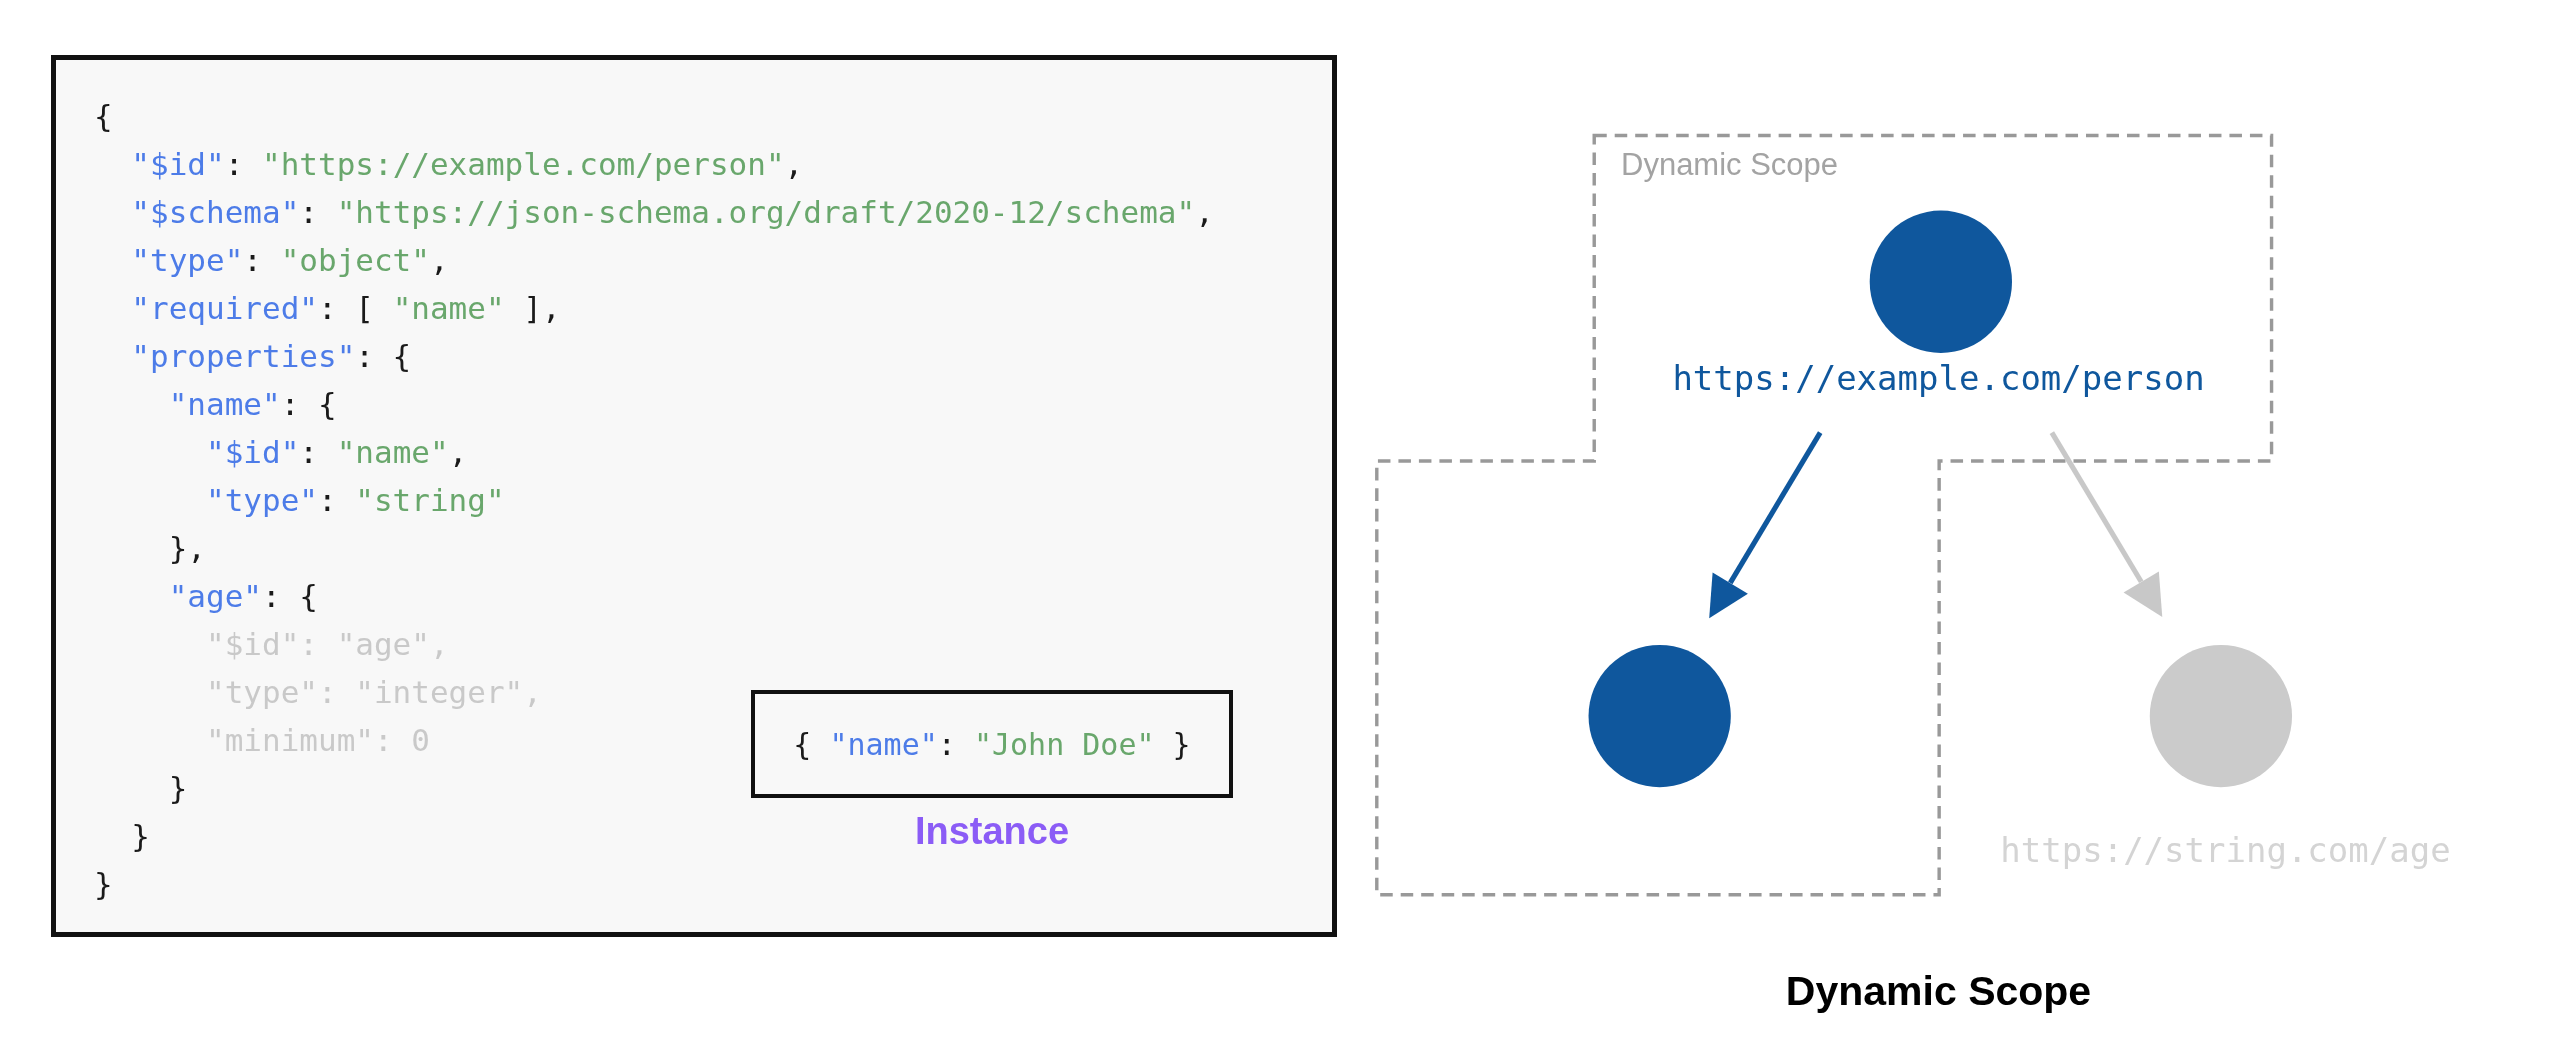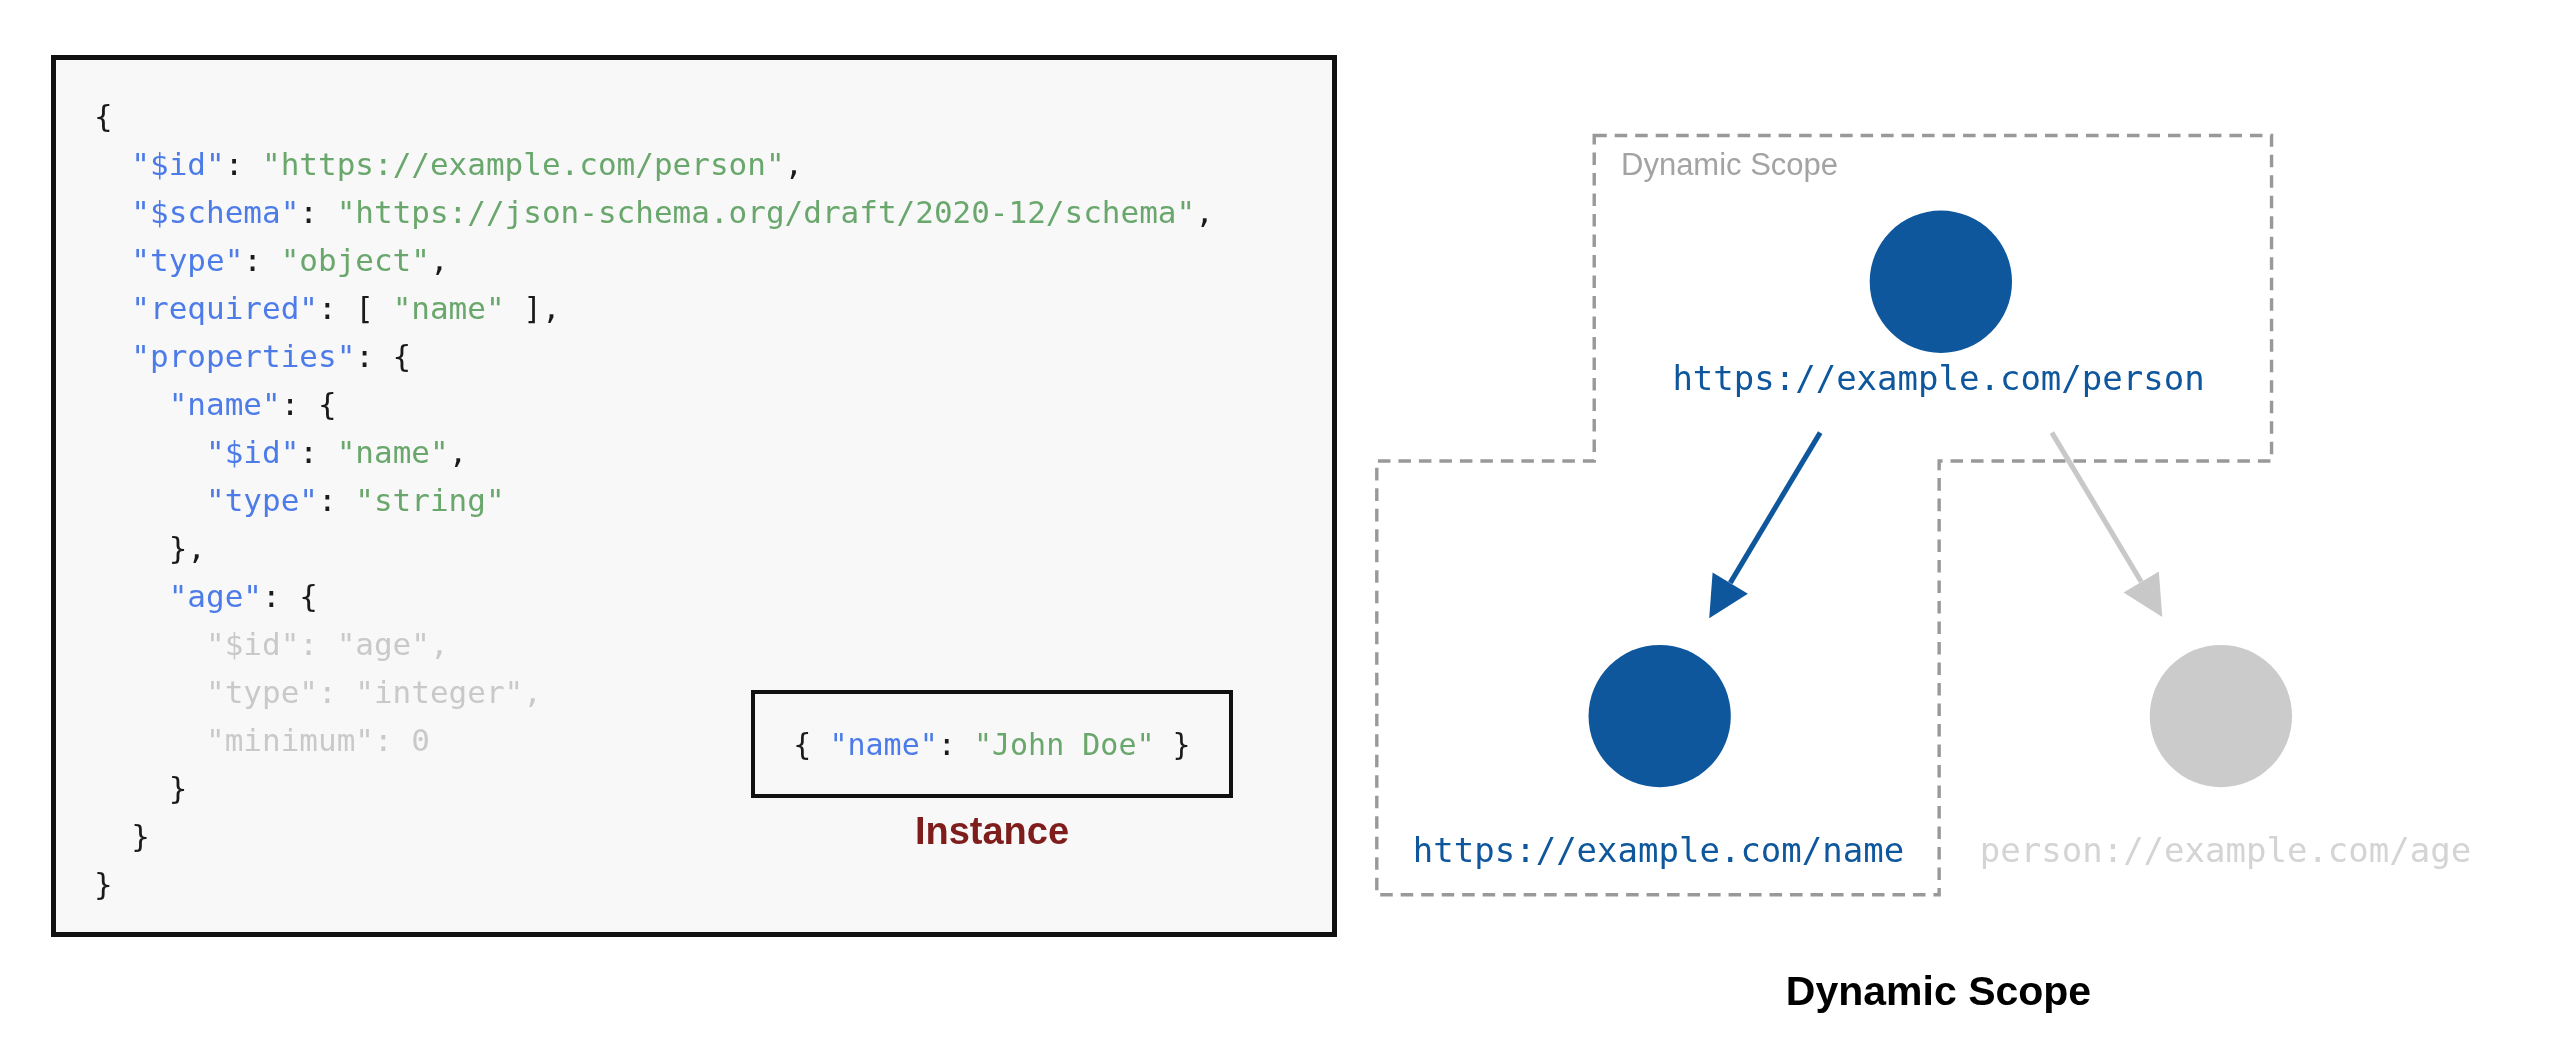--- a/index.html
+++ b/index.html
@@ -32,21 +32,21 @@
     border:4px solid var(--c-panel-border);box-sizing:border-box;
     display:flex;align-items:center;justify-content:center;
     background:var(--c-panel-bg);
   }
   .instance-code{
     font-family:"DejaVu Sans Mono", monospace;font-size:30px;white-space:pre;
     color:var(--c-plain);
   }
   .instance-label{
     position:absolute;left:695px;top:750px;width:482px;
-    text-align:center;font-weight:bold;font-size:38px;color:#7f1d1d;
+    text-align:center;font-weight:bold;font-size:38px;color:#8b5cf6;
   }
 
   .left-caption{
     position:absolute;left:124px;top:967px;white-space:pre;color:#000;
   }
   .cap-bold{font-weight:bold;font-size:41px;font-family:"Liberation Sans",sans-serif;}
   .cap-mono{font-size:39px;font-family:"DejaVu Sans Mono",monospace;}
 
   
   svg.diagram{position:absolute;inset:0;width:2576px;height:1053px;}
@@ -98,18 +98,17 @@
 
     <line class="arrow-inactive" x1="3604" y1="760" x2="3761" y2="1022"></line>
     <polygon class="arrowhead-inactive" points="3798,1084 3730,1041 3792,1004"></polygon>
 
     <circle class="node-active" cx="2915" cy="1258" r="125"></circle>
     <circle class="node-inactive" cx="3901" cy="1258" r="125"></circle>
   </svg>
 
   <div class="scope-label">Dynamic Scope</div>
   <div class="url-label url-person">https://example.com/person</div>
-  <div class="url-label url-name">https://example.com/name</div>
-  <div class="url-label url-age">person://example.com/age</div>
+  <div class="url-label url-age">https://string.com/age</div>
 
   <div class="right-caption">Dynamic Scope</div>
 </div>
 
 
 </body></html>

